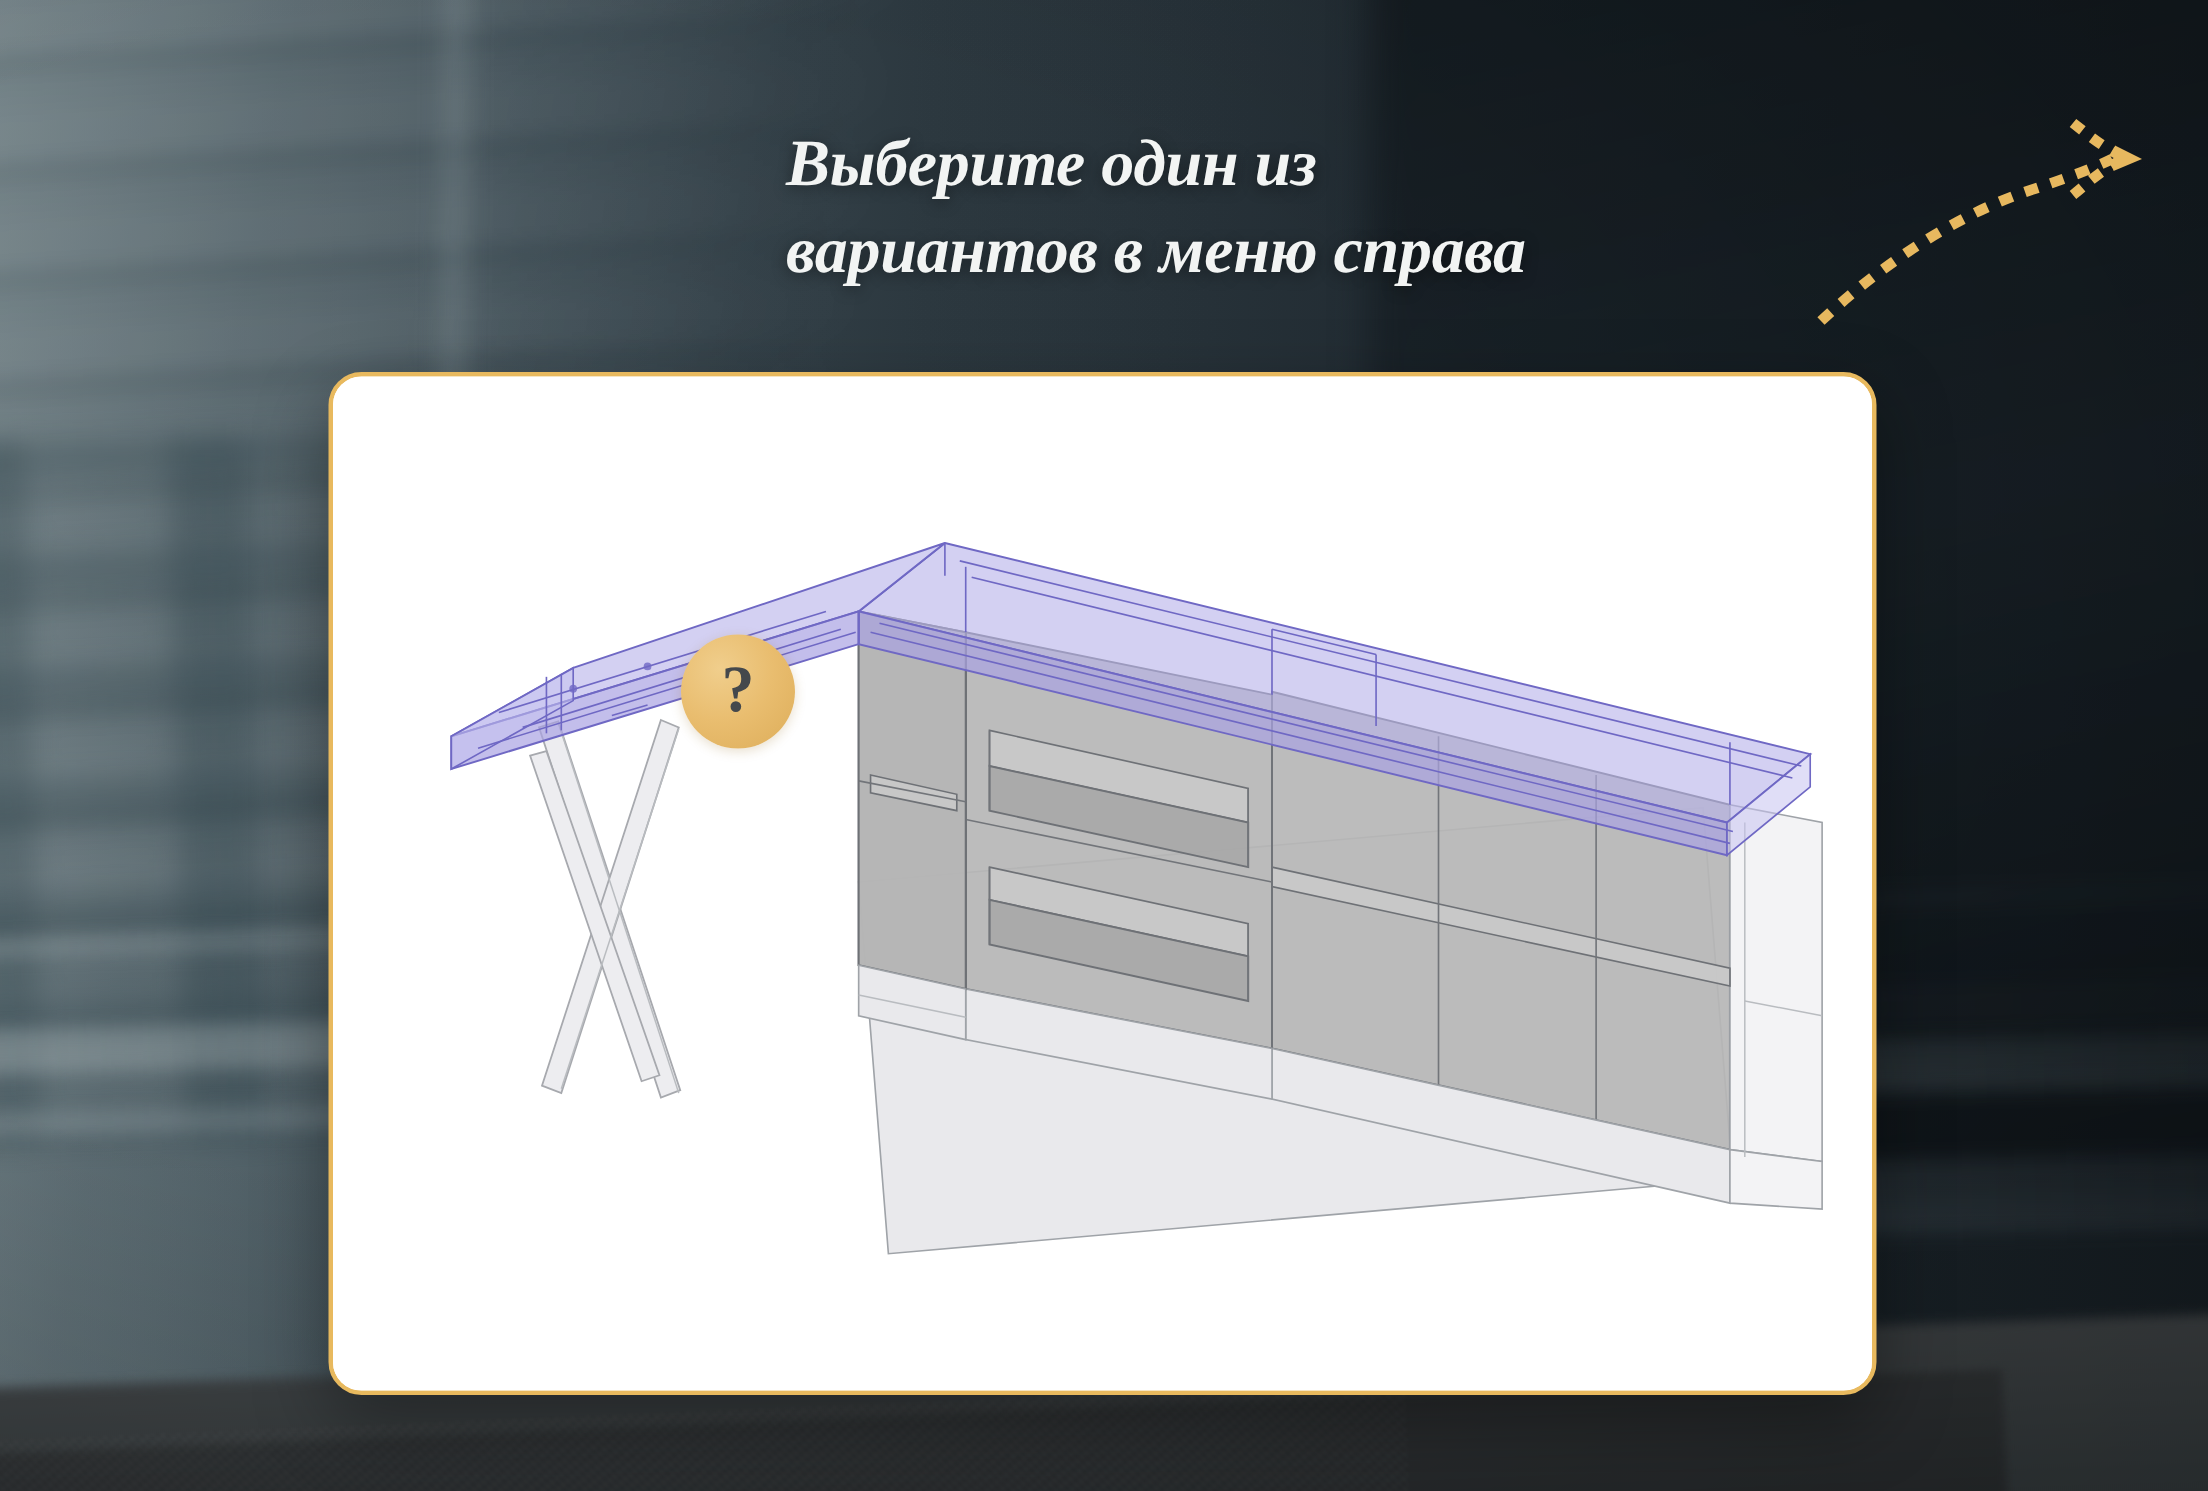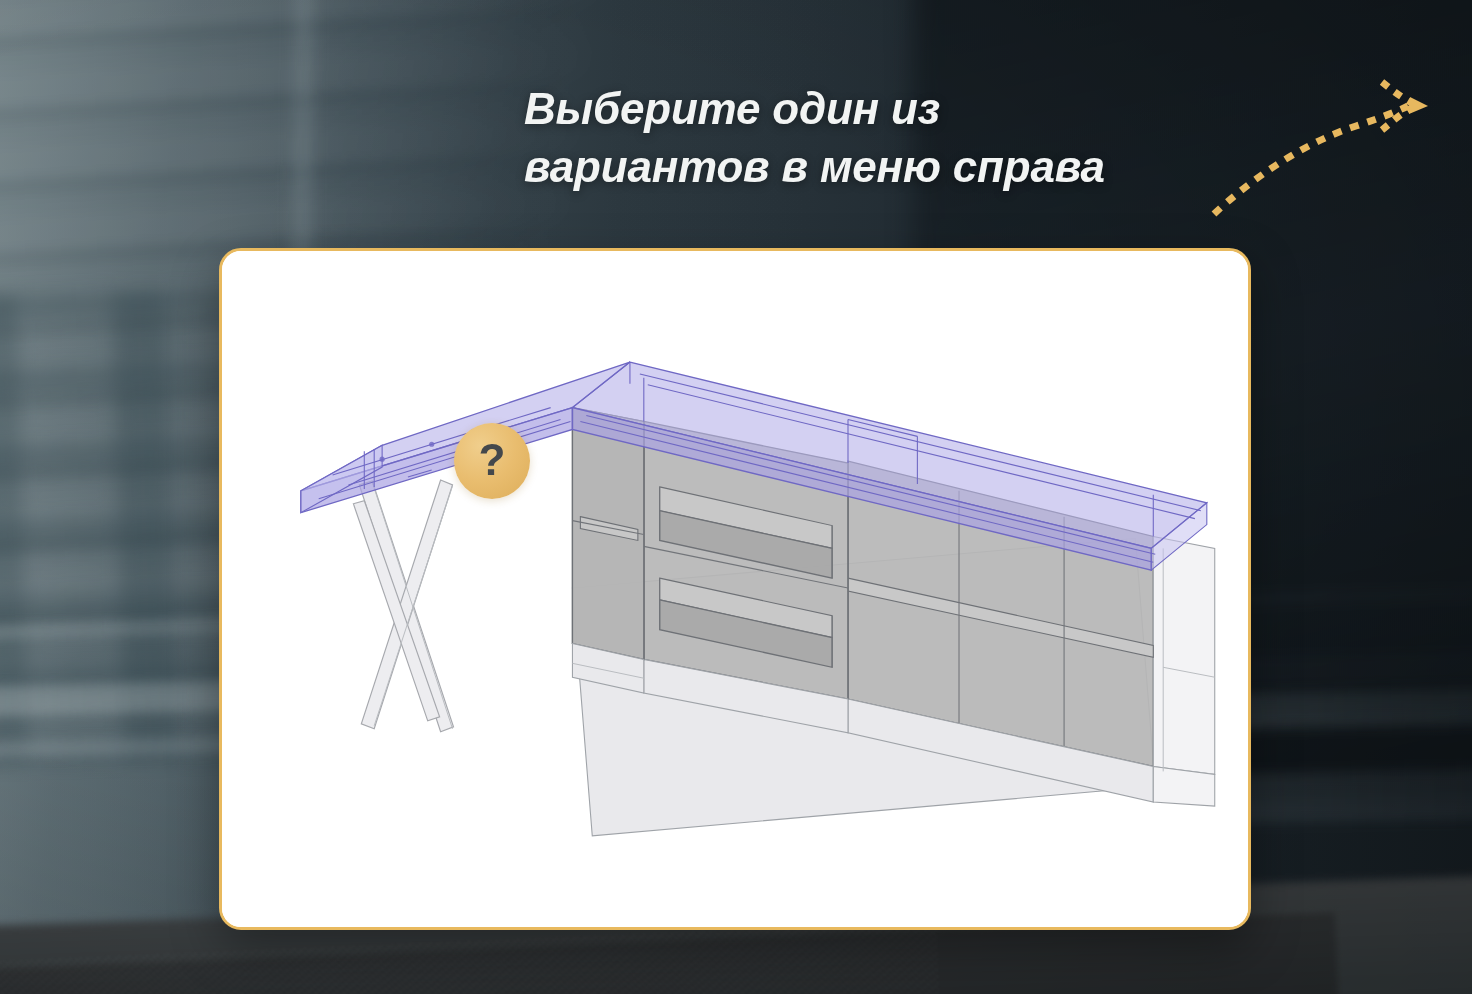--- a/index.html
+++ b/index.html
@@ -8,21 +8,21 @@
     padding: 0;
     background: #14191d;
   }
   * { box-sizing: border-box; }
 
   .screen {
     position: relative;
     width: 1472px;
     height: 994px;
     overflow: hidden;
-    font-family: Liberation Sans, sans-serif;
+    font-family: Liberation Serif, serif;
     background: #232c33;
   }
 
   
   .bg-root { position: absolute; inset: 0; overflow: hidden; }
 
   .bg-base {
     position: absolute; inset: -40px;
     background:
       linear-gradient(100deg,

